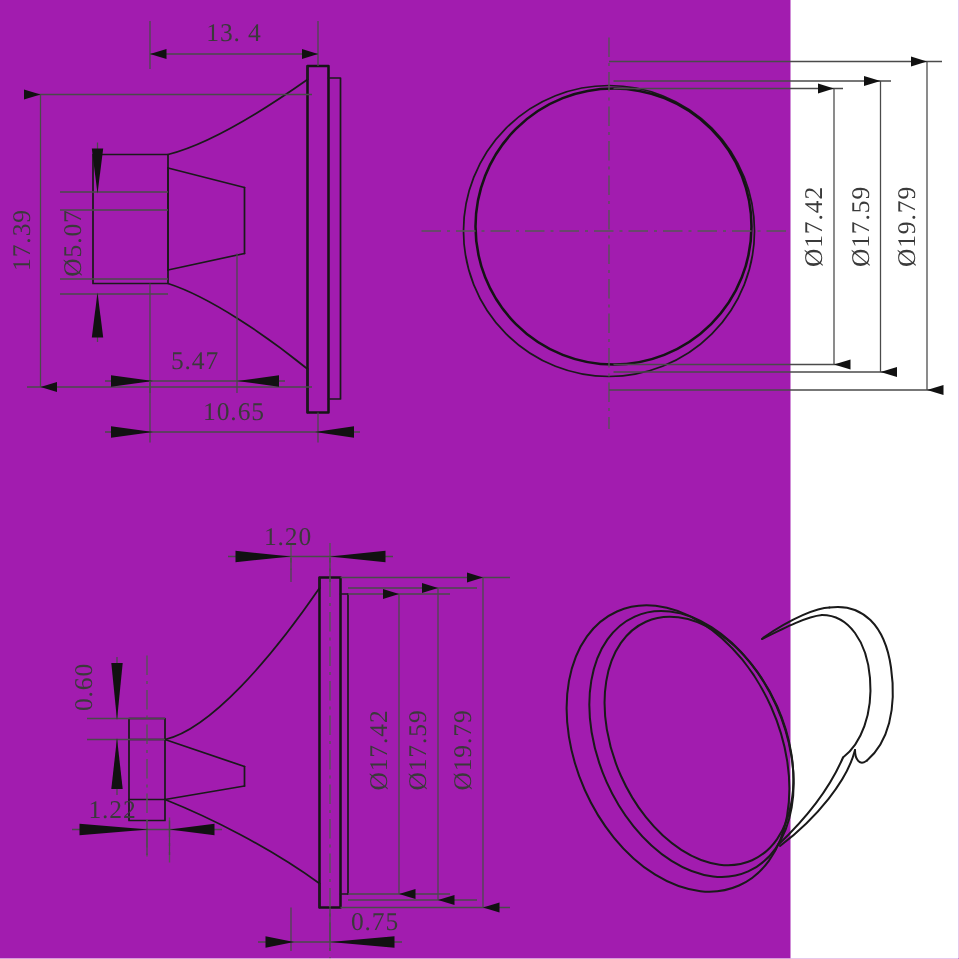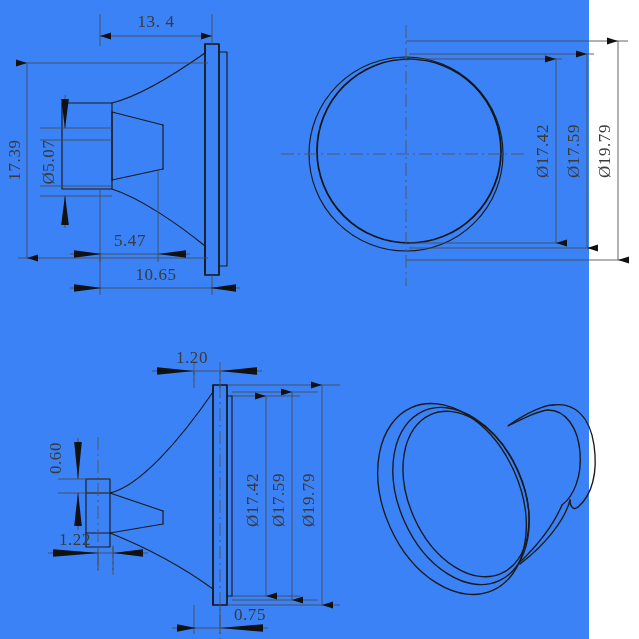--- a/index.html
+++ b/index.html
@@ -8,23 +8,23 @@
     background: #ffffff;
   }
   body {
     width: 639px;
     height: 639px;
     font-family: "Liberation Serif", serif;
     overflow: hidden;
   }
   #drawing-root {
     position: relative;
-    width: 589px;
+    width: 527px;
     height: 639px;
-    background: #3b82f6;
+    background: #a21caf;
   }
   svg.cad {
     position: absolute;
     top: 0;
     left: 0;
     width: 639px;
     height: 639px;
     display: block;
   }
   .obj      { fill: none; stroke: #1a1a1a; stroke-width: 1.15; stroke-linejoin: round; stroke-linecap: round; }

